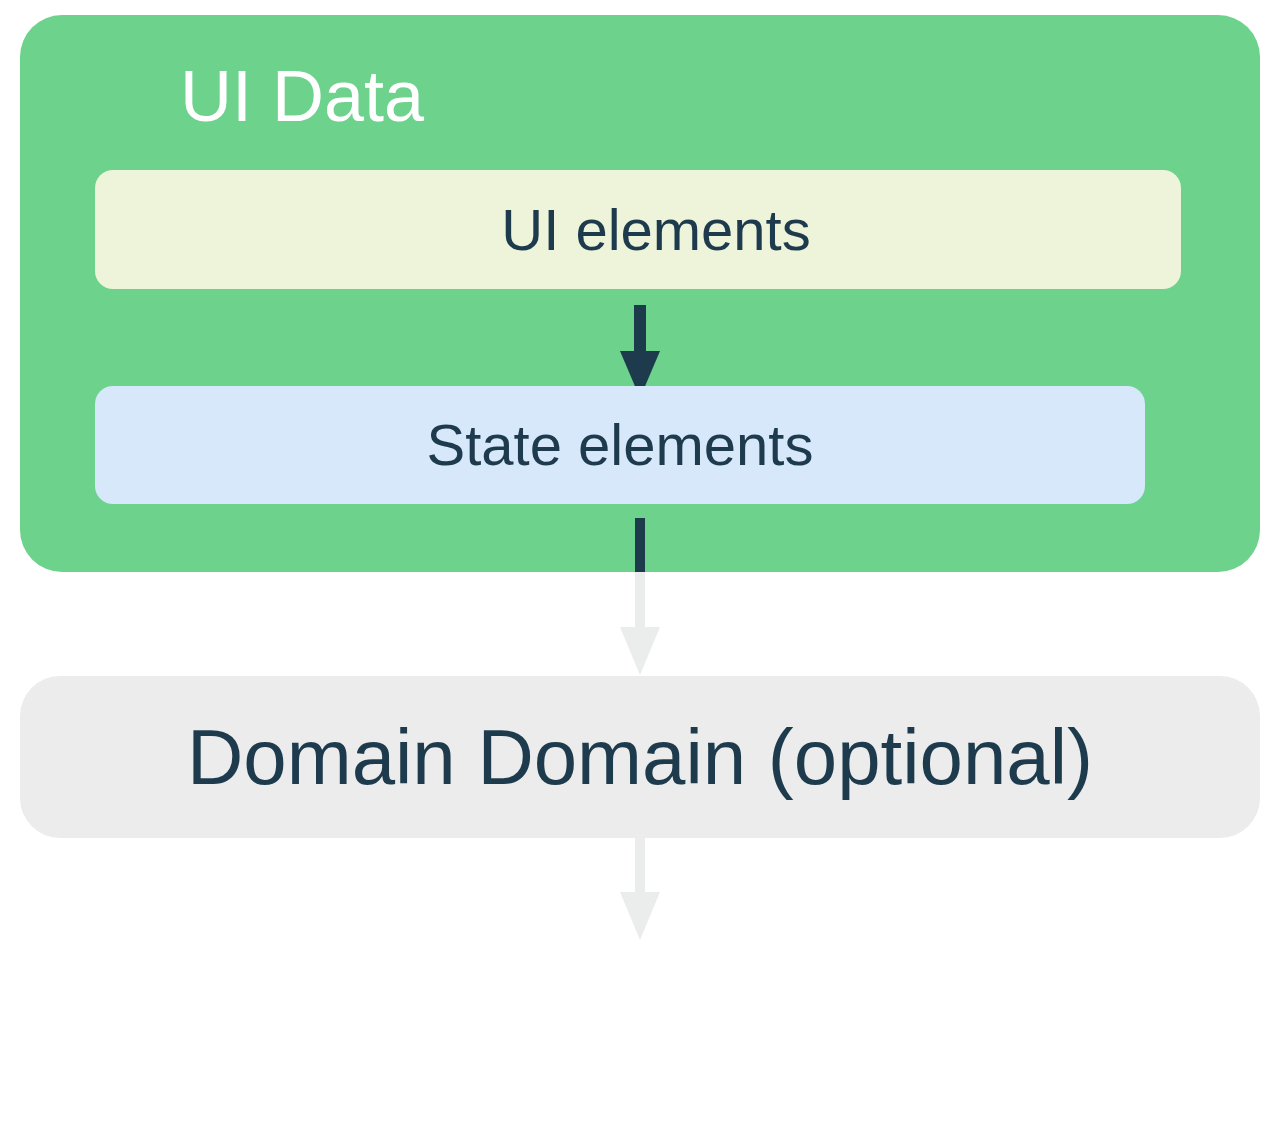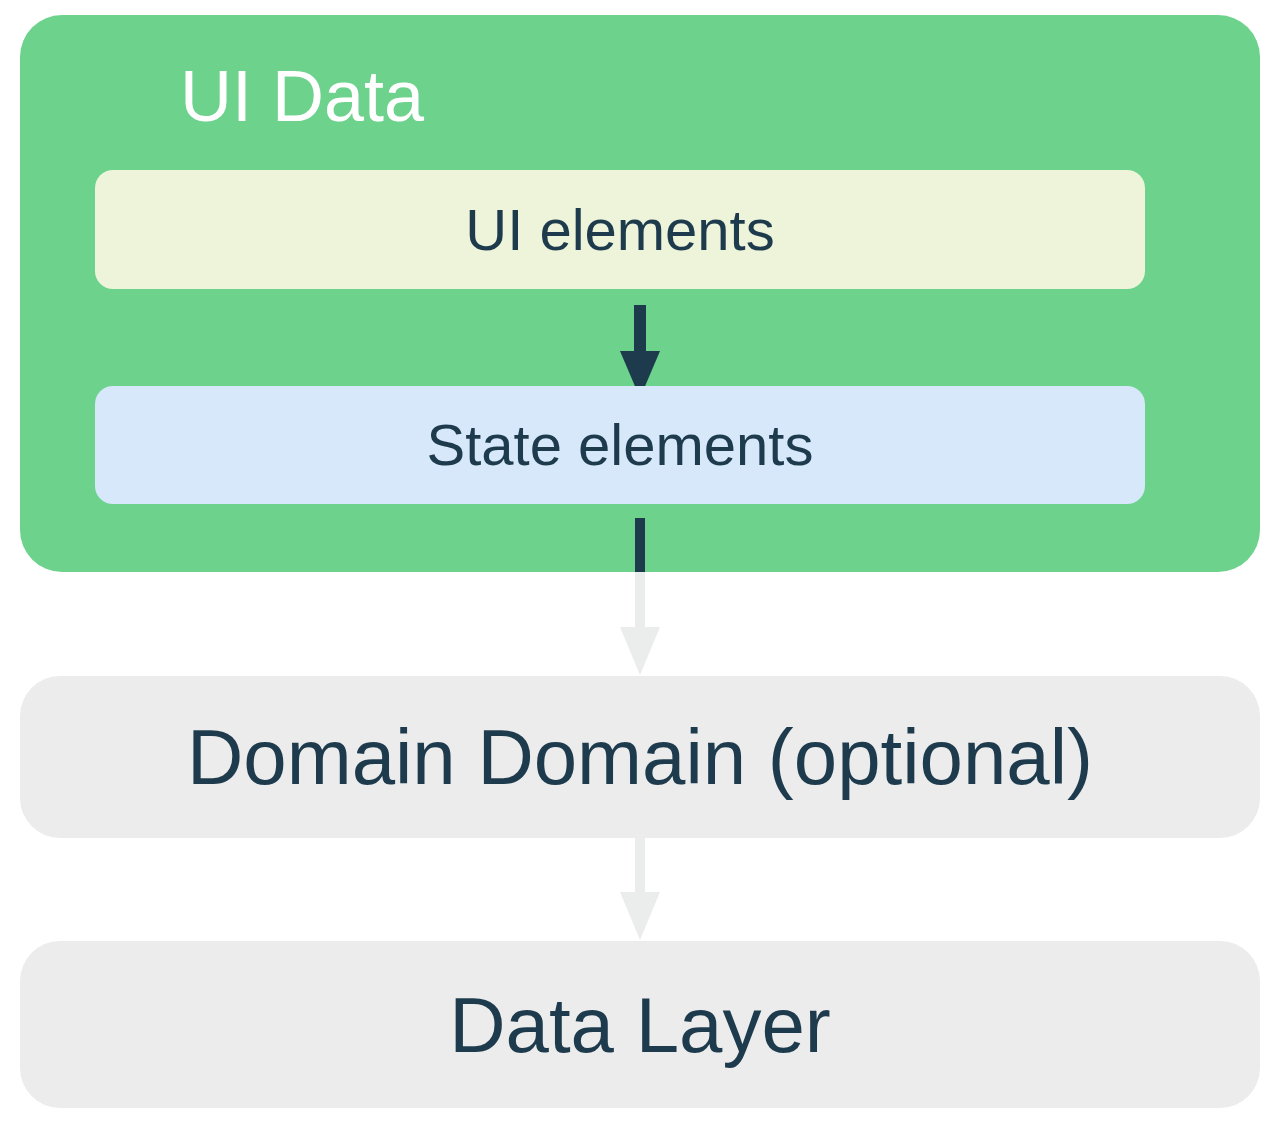--- a/index.html
+++ b/index.html
@@ -48,20 +48,21 @@
   .inner-box span {
     font-size: 58px;
     line-height: 1;
     color: #1E3B4D;
     white-space: nowrap;
   }
   .ui-elements-box {
     top: 170px;
     height: 119px;
     background: #EEF4D9;
+    padding-left: 36px;
   }
   .state-holders-box {
     top: 386px;
     height: 118px;
     background: #D6E8FA;
   }
   
   .arrow {
     position: absolute;
     display: block;
@@ -121,17 +122,14 @@
 
   <div class="layer-box domain-layer-box" style="background-color: rgb(236, 236, 236);">
     <span style="color: rgb(30, 59, 77);">Domain Domain (optional)</span>
   </div>
 
   <svg class="arrow arrow-light-2" width="48" height="103" viewBox="0 0 48 103" style="color: rgb(235, 236, 236);">
     <rect x="19" y="0" width="10" height="59" fill="currentColor"></rect>
     <polygon points="4,54 44,54 24,102" fill="currentColor"></polygon>
   </svg>
 
-  <div class="layer-box data-layer-box" style="background-color: rgb(236, 236, 236);">
-    <span style="color: rgb(30, 59, 77);">Data Layer</span>
-  </div>
 
 </div>
 
 </body></html>

